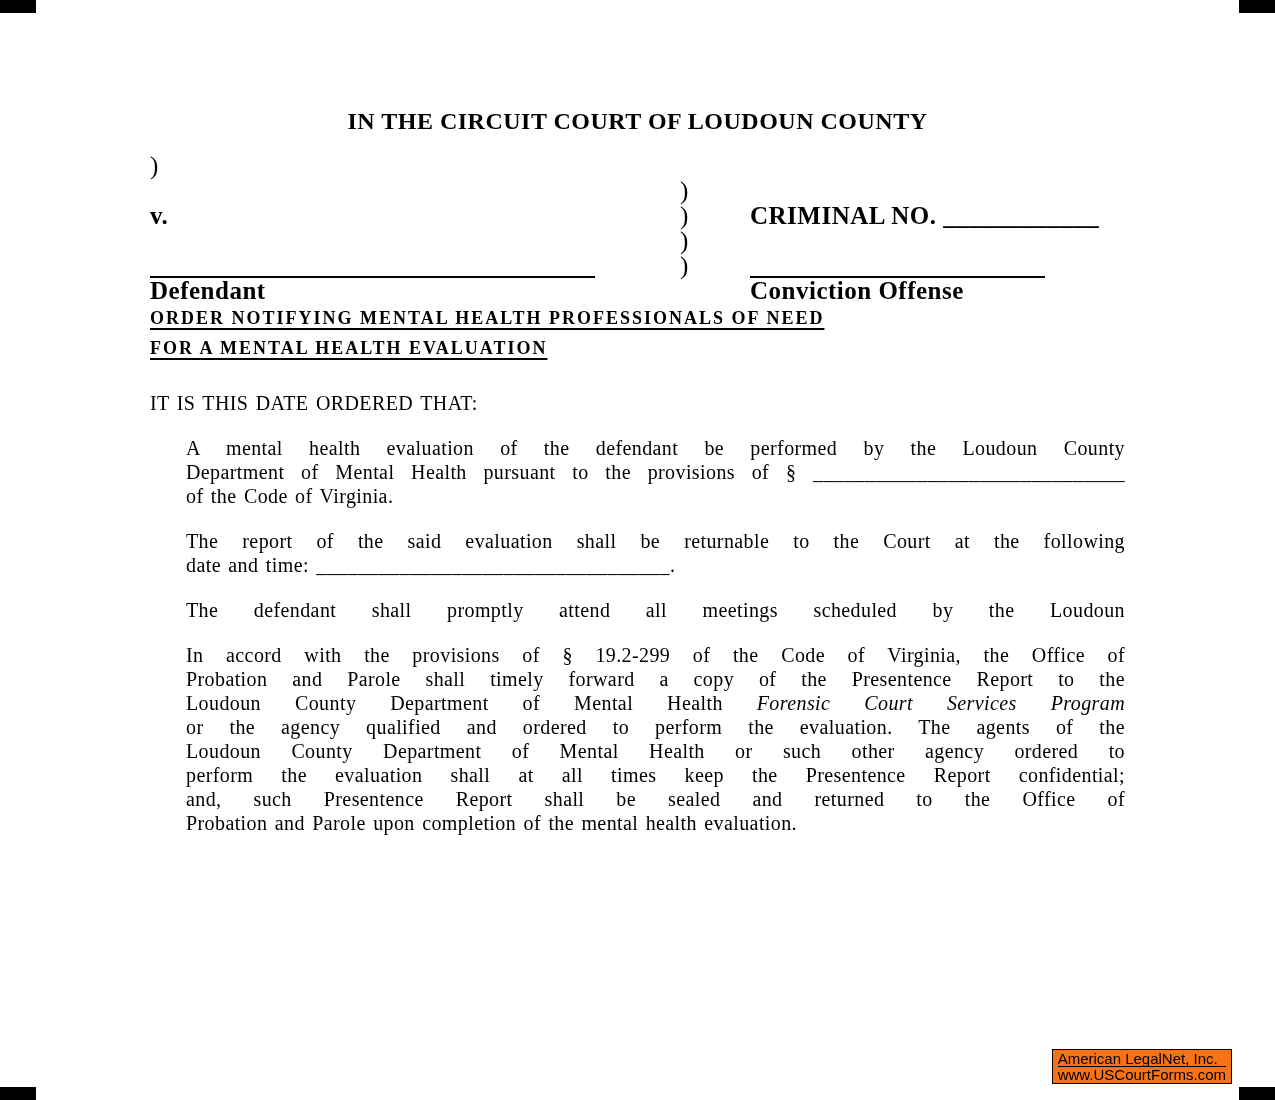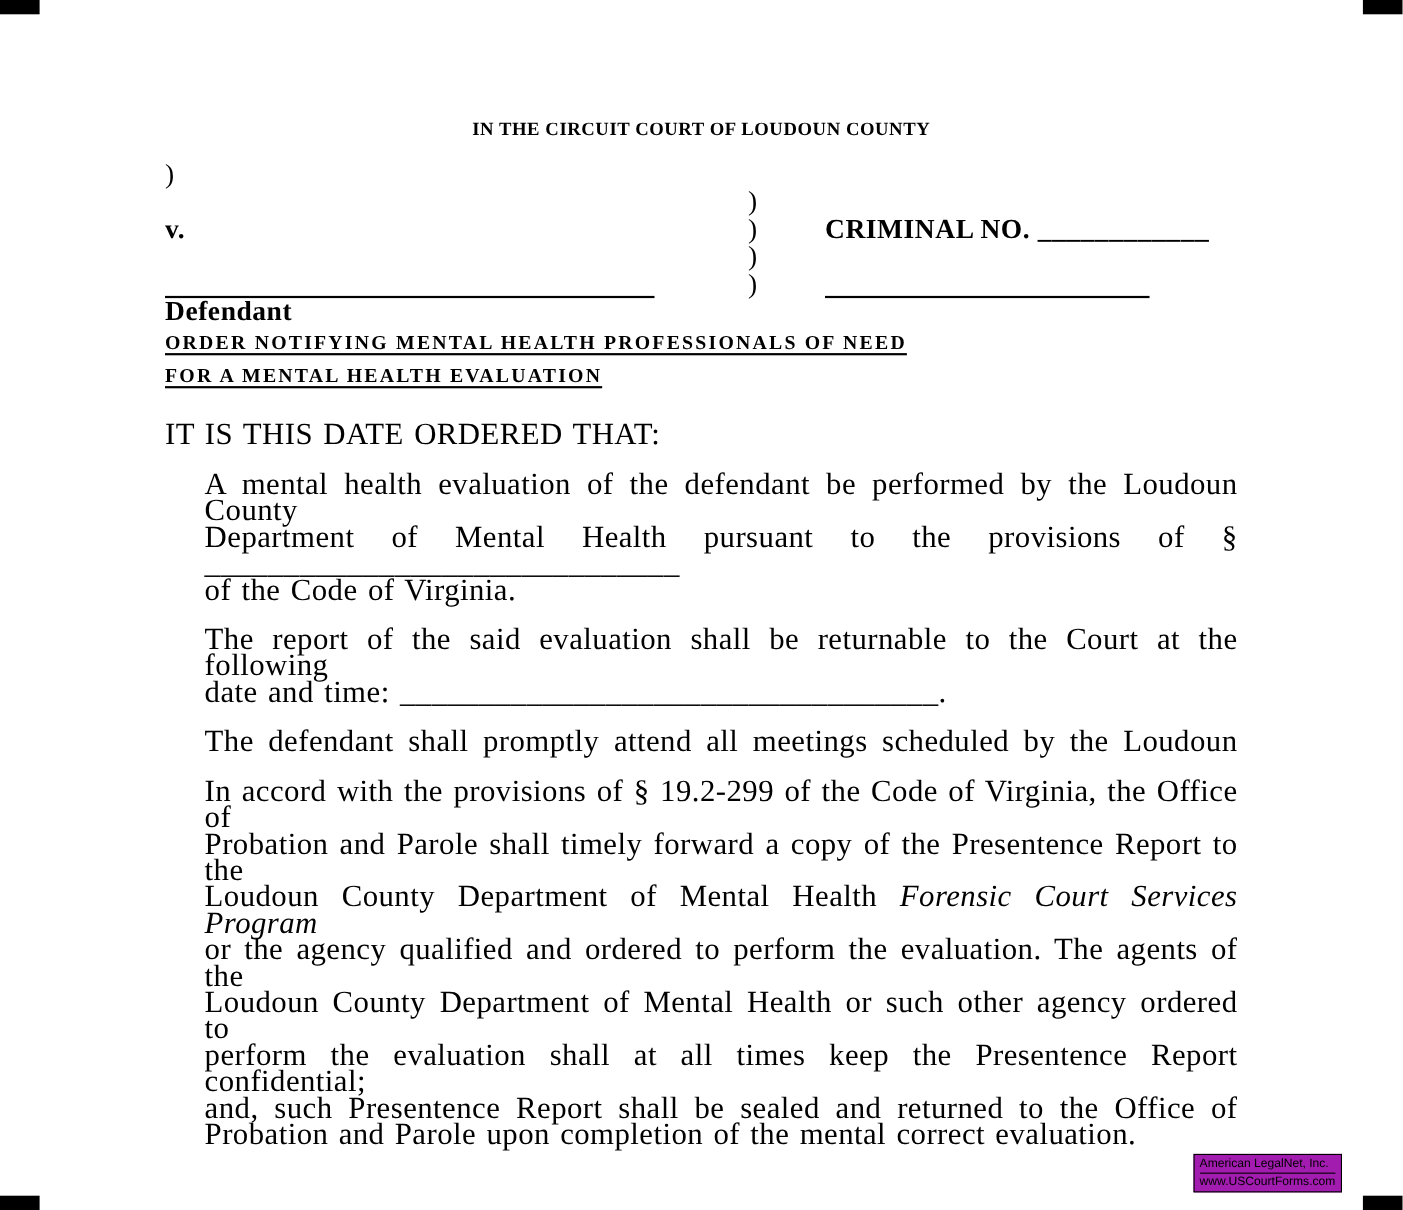--- a/index.html
+++ b/index.html
@@ -16,21 +16,21 @@
   .corner.tr { top:0; right:0; }
   .corner.bl { bottom:0; left:0; }
   .corner.br { bottom:0; right:0; }
 
   .page { position:absolute; inset:0; padding:90px 150px 0 150px; }
 
   .state-heading {
     font-size:25px; font-weight:bold; letter-spacing:0.5px;
   }
   .court-heading {
-    font-size:17px; font-weight:bold; letter-spacing:0.5px;
+    font-size:24px; font-weight:bold; letter-spacing:0.5px;
     text-align:center; margin-top:18px;
   }
 
   .caption { margin-top:18px; font-size:25px; font-weight:bold; letter-spacing:0.5px; }
   .cap-row { display:flex; height:25px; line-height:25px; }
   .cap-left { width:530px; position:relative; }
   .cap-mid { width:70px; font-weight:normal; }
   .cap-right { flex:1; position:relative; }
   .sig-line { height:25px; border-bottom:2px solid #000; }
   .sig-line.left { width:445px; }
@@ -41,36 +41,36 @@
     font-size:18px; font-weight:bold; letter-spacing:2px;
     line-height:30px;
   }
   .title-line {
     text-decoration:underline;
     text-decoration-thickness:2px;
     text-underline-offset:4px;
   }
 
   .bodytext {
-    font-size:28px; line-height:24px;
+    font-size:20px; line-height:24px;
     letter-spacing:0.4px; word-spacing:2px;
   }
   .order-intro { margin-top:28px; }
   .para { margin-top:21px; }
   .jl { text-align:justify; text-align-last:justify;margin-left:36px; }
   .jl.last { text-align-last:auto; }
   .it { font-style:italic; }
 
   .vendor-box {
-    position:absolute; right:55px; bottom:16px;
+    position:absolute; right:43px; bottom:16px;
     border:1px solid #000;
     font-family:"Liberation Sans","DejaVu Sans",sans-serif;
-    font-size:11px; line-height:15px;
+    font-size:15px; line-height:15px;
     padding:1px 5px;
-    background:#a21caf;
+    background:#f97316;
   }
   .vendor-box .vendor-line1 { border-bottom:1px solid #000; }
 </style>
 </head>
 <body>
 
 <div class="corner tl"></div>
 <div class="corner tr"></div>
 <div class="corner bl"></div>
 <div class="corner br"></div>
@@ -107,20 +107,21 @@
         <div class="sig-line left"></div>
       </div>
       <div class="cap-mid">)</div>
       <div class="cap-right">
         <div class="sig-line right"></div>
       </div>
     </div>
     <div class="cap-row">
       <div class="cap-left">Defendant</div>
       <div class="cap-mid"></div>
+      <div class="cap-right">Conviction Offense</div>
     </div>
   </div>
 
   <div class="order-title">
     <div class="title-line">ORDER NOTIFYING MENTAL HEALTH PROFESSIONALS OF NEED</div>
     <div class="title-line">FOR A MENTAL HEALTH EVALUATION</div>
   </div>
 
   <div class="bodytext order-intro">IT IS THIS DATE ORDERED THAT:</div>
 
@@ -142,21 +143,21 @@
   <div class="bodytext para">
     <div class="jl">In accord with the provisions of § 19.2-299 of the Code of Virginia, the Office of</div>
     <div class="jl">Probation and Parole shall timely forward a copy of the Presentence Report to the</div>
     <div class="jl">
       <span>Loudoun County Department of Mental Health </span><span class="it">Forensic Court Services Program</span>
     </div>
     <div class="jl">or the agency qualified and ordered to perform the evaluation.  The agents of the</div>
     <div class="jl">Loudoun County Department of Mental Health or such other agency ordered to</div>
     <div class="jl">perform the evaluation shall at all times keep the Presentence Report confidential;</div>
     <div class="jl">and, such Presentence Report shall be sealed and returned to the Office of</div>
-    <div class="jl last">Probation and Parole upon completion of the mental correct evaluation.</div>
+    <div class="jl last">Probation and Parole upon completion of the mental health evaluation.</div>
   </div>
 
 
 </div>
 
 <div class="vendor-box">
   <div class="vendor-line1">American LegalNet, Inc.</div>
   <div>www.USCourtForms.com</div>
 </div>
 

